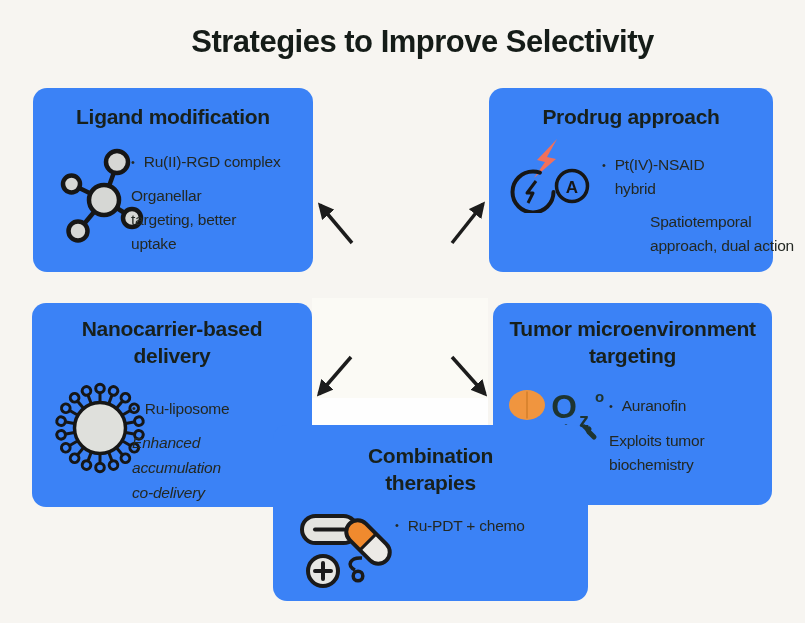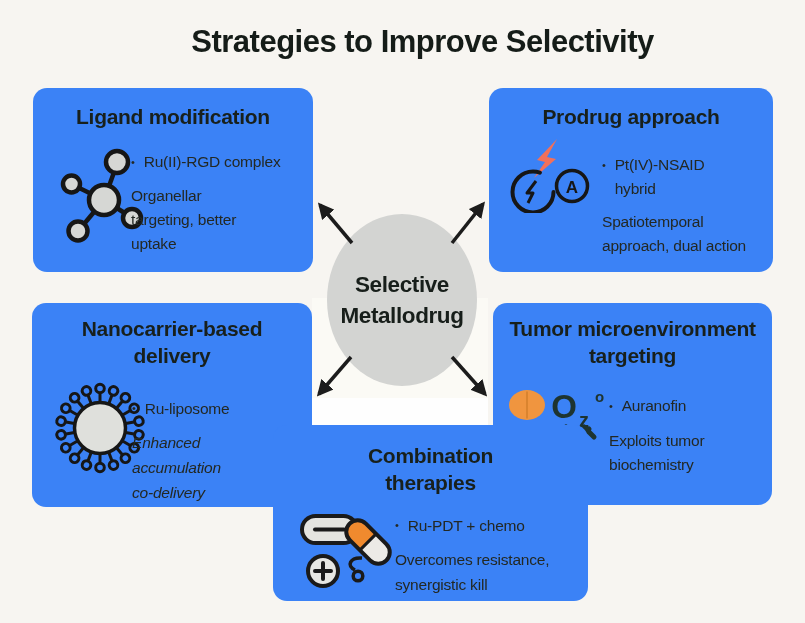--- a/index.html
+++ b/index.html
@@ -39,21 +39,21 @@
   .icon-liposome{left:16px; top:73px; width:104px; height:104px;}
   .icon-tumor{left:10px; top:82px; width:120px; height:84px;}
   .icon-combo{left:26px; top:86px; width:95px; height:86px;}
 
   .text-col{position:absolute; color:#232823; font-size:15.5px; line-height:24px; letter-spacing:-0.2px;}
   .text-col .line{white-space:nowrap;}
   .bullet-row{display:flex; gap:9px;}
   .dot{font-size:11px; line-height:24px; color:#232823;}
   .desc{margin-top:10px;}
   .text-tl{left:98px;  top:62px;}
-  .text-tr{left:113px; top:65px;} .text-tr .desc{margin-top:9px;}
+  .text-tr{left:113px; top:65px;} .text-tr .desc{margin-top:9px;margin-left:48px;}
   .text-bl{left:100px; top:93px;} .text-bl .desc{margin-top:9px;font-style:italic;} .text-bl .line{line-height:25px;}
   .text-br{left:116px; top:91px;} .text-br .desc{margin-top:11px;}
   .text-bc{left:122px; top:88px;} .text-bc .desc{margin-top:9px;} .text-bc .line{line-height:25px;}
 
   .center-ellipse{
     position:absolute; left:327px; top:214px; width:150px; height:172px;
     background:#d3d4d2; border-radius:50%;
     display:flex; flex-direction:column; align-items:center; justify-content:center;
     font-size:22.5px; font-weight:700; color:#171e1a; line-height:31px; letter-spacing:-0.4px;
     text-align:center;
@@ -297,31 +297,23 @@
         <circle cx="59" cy="65" r="4.8"></circle>
       </g>
     </svg>
     <div class="text-col text-bc">
       <div class="bullet-row">
         <span class="dot">•</span>
         <div>
           <div class="line">Ru-PDT + chemo</div>
         </div>
       </div>
-      <div class="desc">
-        <div class="line">Overcomes resistance,</div>
-        <div class="line">synergistic kill</div>
-      </div>
-    </div>
-  </section>
-
-  <div class="center-ellipse">
-    <div>Selective</div>
-    <div>Metallodrug</div>
-  </div>
+    </div>
+  </section>
+
 
   <svg class="arrows" width="805" height="623" viewBox="0 0 805 623">
     <defs>
       <marker id="ah" viewBox="0 0 10 10" refX="8" refY="5" markerWidth="4.6" markerHeight="4.6" orient="auto-start-reverse">
         <path d="M0 0 L10 5 L0 10 z" fill="#1c1c1c"></path>
       </marker>
     </defs>
     <g stroke="#1c1c1c" stroke-width="3.5">
       <line x1="352" y1="243" x2="320" y2="205" marker-end="url(#ah)"></line>
       <line x1="452" y1="243" x2="483" y2="204" marker-end="url(#ah)"></line>

